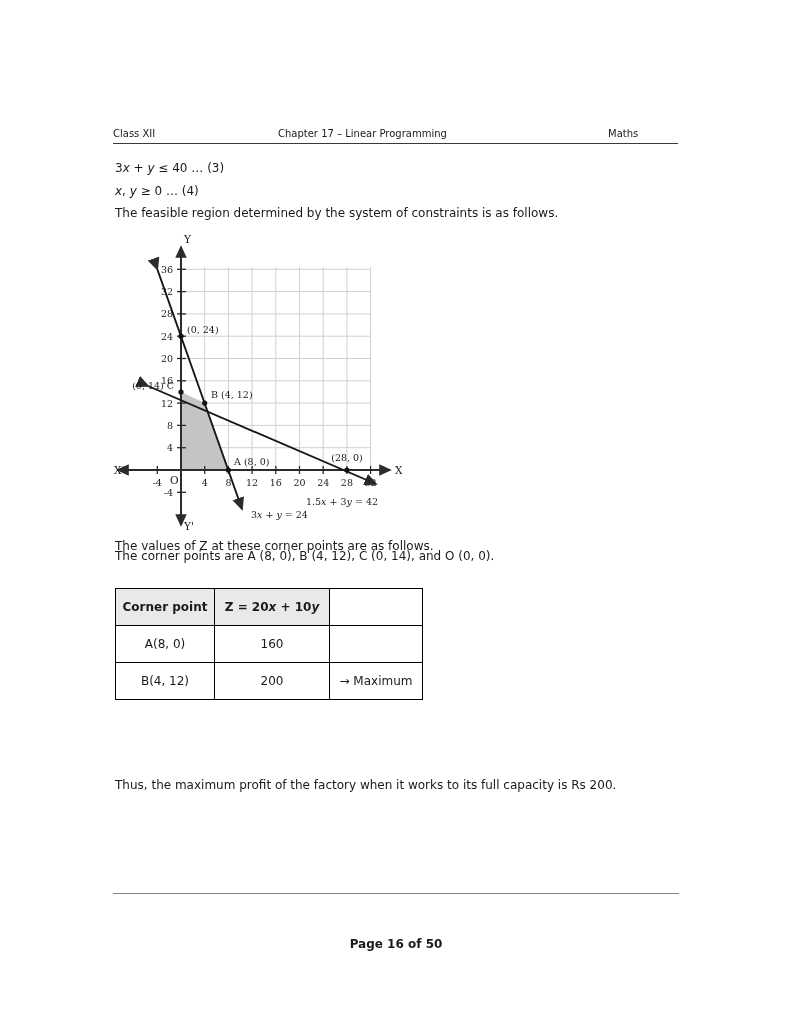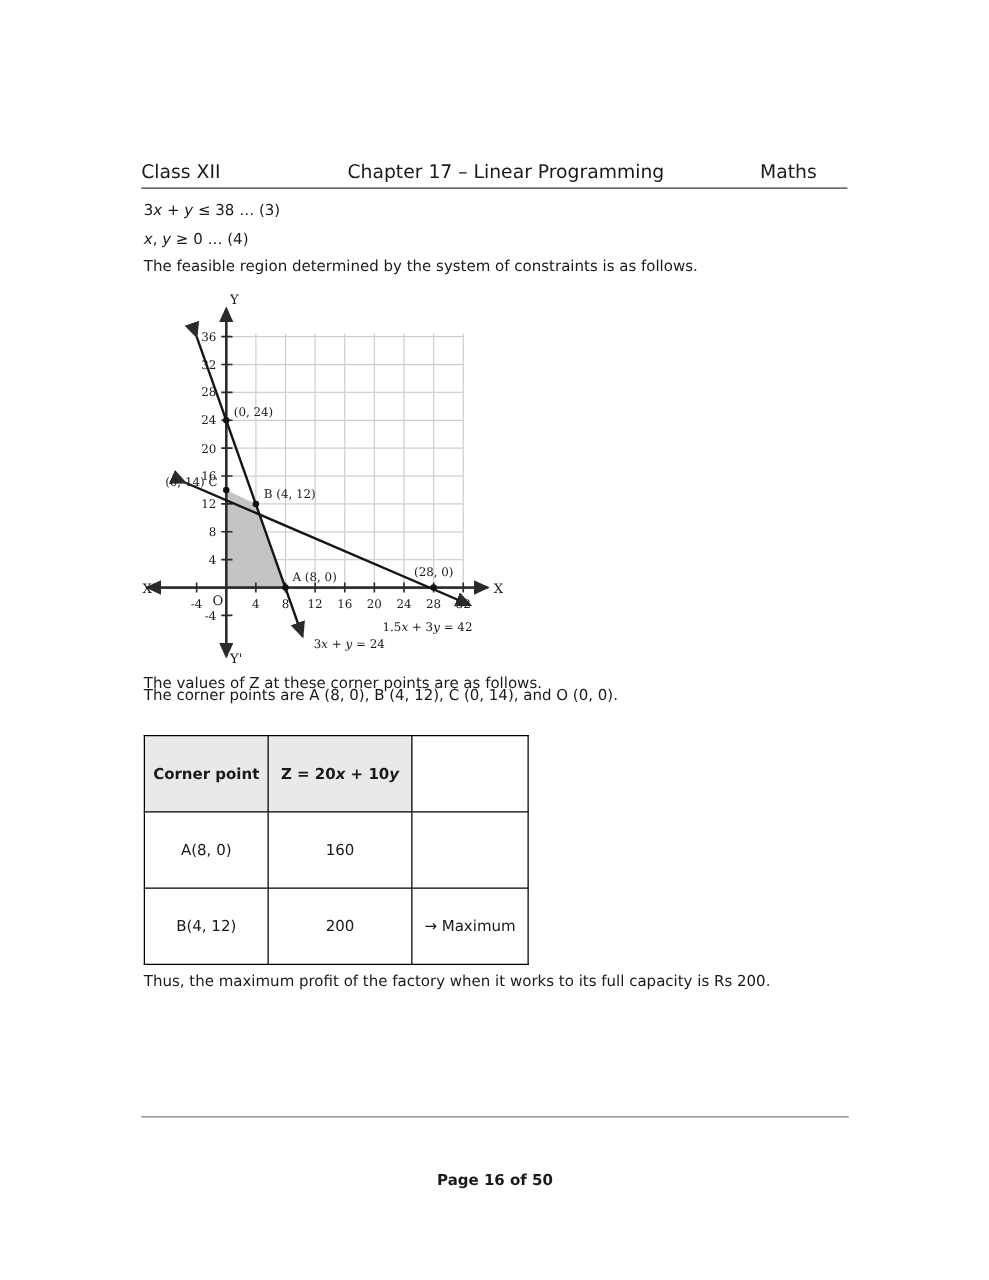--- a/index.html
+++ b/index.html
@@ -17,21 +17,21 @@
   }
 
   
   .page-header {
     position: absolute;
     left: 113px;
     top: 128px;
     width: 565px;
     display: flex;
     align-items: baseline;
-    font-size: 15px;
+    font-size: 10px;
     padding-bottom: 4px;
     border-bottom: 1.5px solid #3a3a3a;
   }
   .hdr-left   { flex: 0 0 165px; }
   .hdr-center { flex: 1 1 auto; text-align: left; }
   .hdr-right  { flex: 0 0 70px; text-align: left; }
 
   
   .para {
     position: absolute;
@@ -62,21 +62,21 @@
   .z-table {
     position: absolute;
     left: 115px;
     top: 588px;
     border-collapse: collapse;
     font-size: 12px;
   }
   .z-table td, .z-table th {
     border: 1.6px solid #000000;
     height: 36px;
-    padding: 12px 6px;
+    padding: 0 6px;
     text-align: center;
     font-weight: normal;
     vertical-align: middle;
   }
   .z-table th { font-weight: bold; }
   .col-a { width: 86px; }
   .col-b { width: 102px; }
   .col-c { width: 80px; }
   .hdr-shade { background: #e9e9e9; }
   .cell-note { text-align: left; padding-left: 10px; }
@@ -104,21 +104,21 @@
 </head>
 <body>
 
 <div class="page-header">
   <span class="hdr-left">Class XII</span>
   <span class="hdr-center">Chapter 17 – Linear Programming</span>
   <span class="hdr-right">Maths</span>
 </div>
 
 <div class="para eq1">
-  <span>3</span><span class="it">x</span><span> + </span><span class="it">y</span><span> ≤ 38 … (3)</span>
+  <span>3</span><span class="it">x</span><span> + </span><span class="it">y</span><span> ≤ 40 … (3)</span>
 </div>
 
 <div class="para eq2">
   <span class="it">x</span><span>, </span><span class="it">y</span><span> ≥ 0 … (4)</span>
 </div>
 
 <div class="para p-feasible">The feasible region determined by the system of constraints is as follows.</div>
 
 <div class="graph-wrap">
   <svg width="300" height="315" viewBox="0 0 300 315" xmlns="http://www.w3.org/2000/svg">

